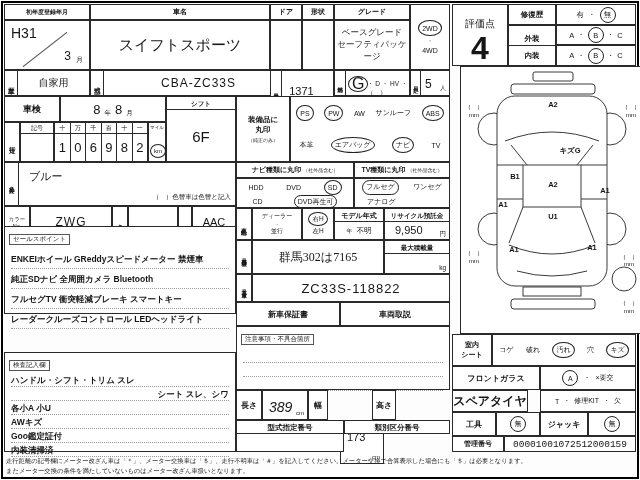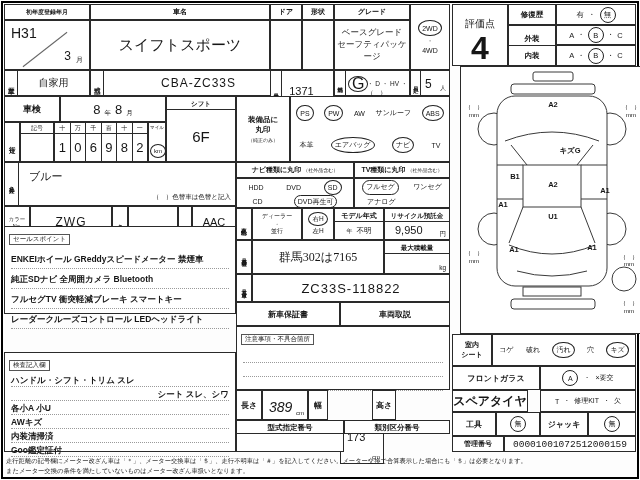--- a/index.html
+++ b/index.html
@@ -259,22 +259,22 @@
     </div>
   </div>
 
   <div class="b" style="left:4px;top:352px;width:232px;height:100px;">
     <span class="tag">検査記入欄</span>
     <div style="padding:2px 6px 0 6px;font-size:8.5px;font-weight:bold;">
       <div class="dline" style="height:14px;line-height:14px;">ハンドル・シフト・トリム スレ</div>
       <div class="dline" style="height:14px;line-height:14px;text-align:right;">シート スレ、シワ</div>
       <div class="dline" style="height:14px;line-height:14px;">各小A 小U</div>
       <div class="dline" style="height:14px;line-height:14px;">AWキズ</div>
+      <div class="dline" style="height:14px;line-height:14px;">Goo鑑定証付</div>
       <div class="dline" style="height:14px;line-height:14px;">内装清掃済</div>
-      <div class="dline" style="height:14px;line-height:14px;">Goo鑑定証付</div>
     </div>
   </div>
 
   <div class="b" style="left:452px;top:4px;width:56px;height:62px;">
     <div style="text-align:center;font-size:10px;font-weight:normal;margin-top:12px;">評価点</div>
     <div style="text-align:center;font-size:32px;font-weight:bold;line-height:34px;">4</div>
   </div>
   <div class="b cen" style="left:508px;top:4px;width:48px;height:21px;font-size:7.5px;font-weight:bold;">修復歴</div>
   <div class="b cen" style="left:556px;top:4px;width:80px;height:21px;gap:4px;font-size:7.5px;">
     <span>有</span>

